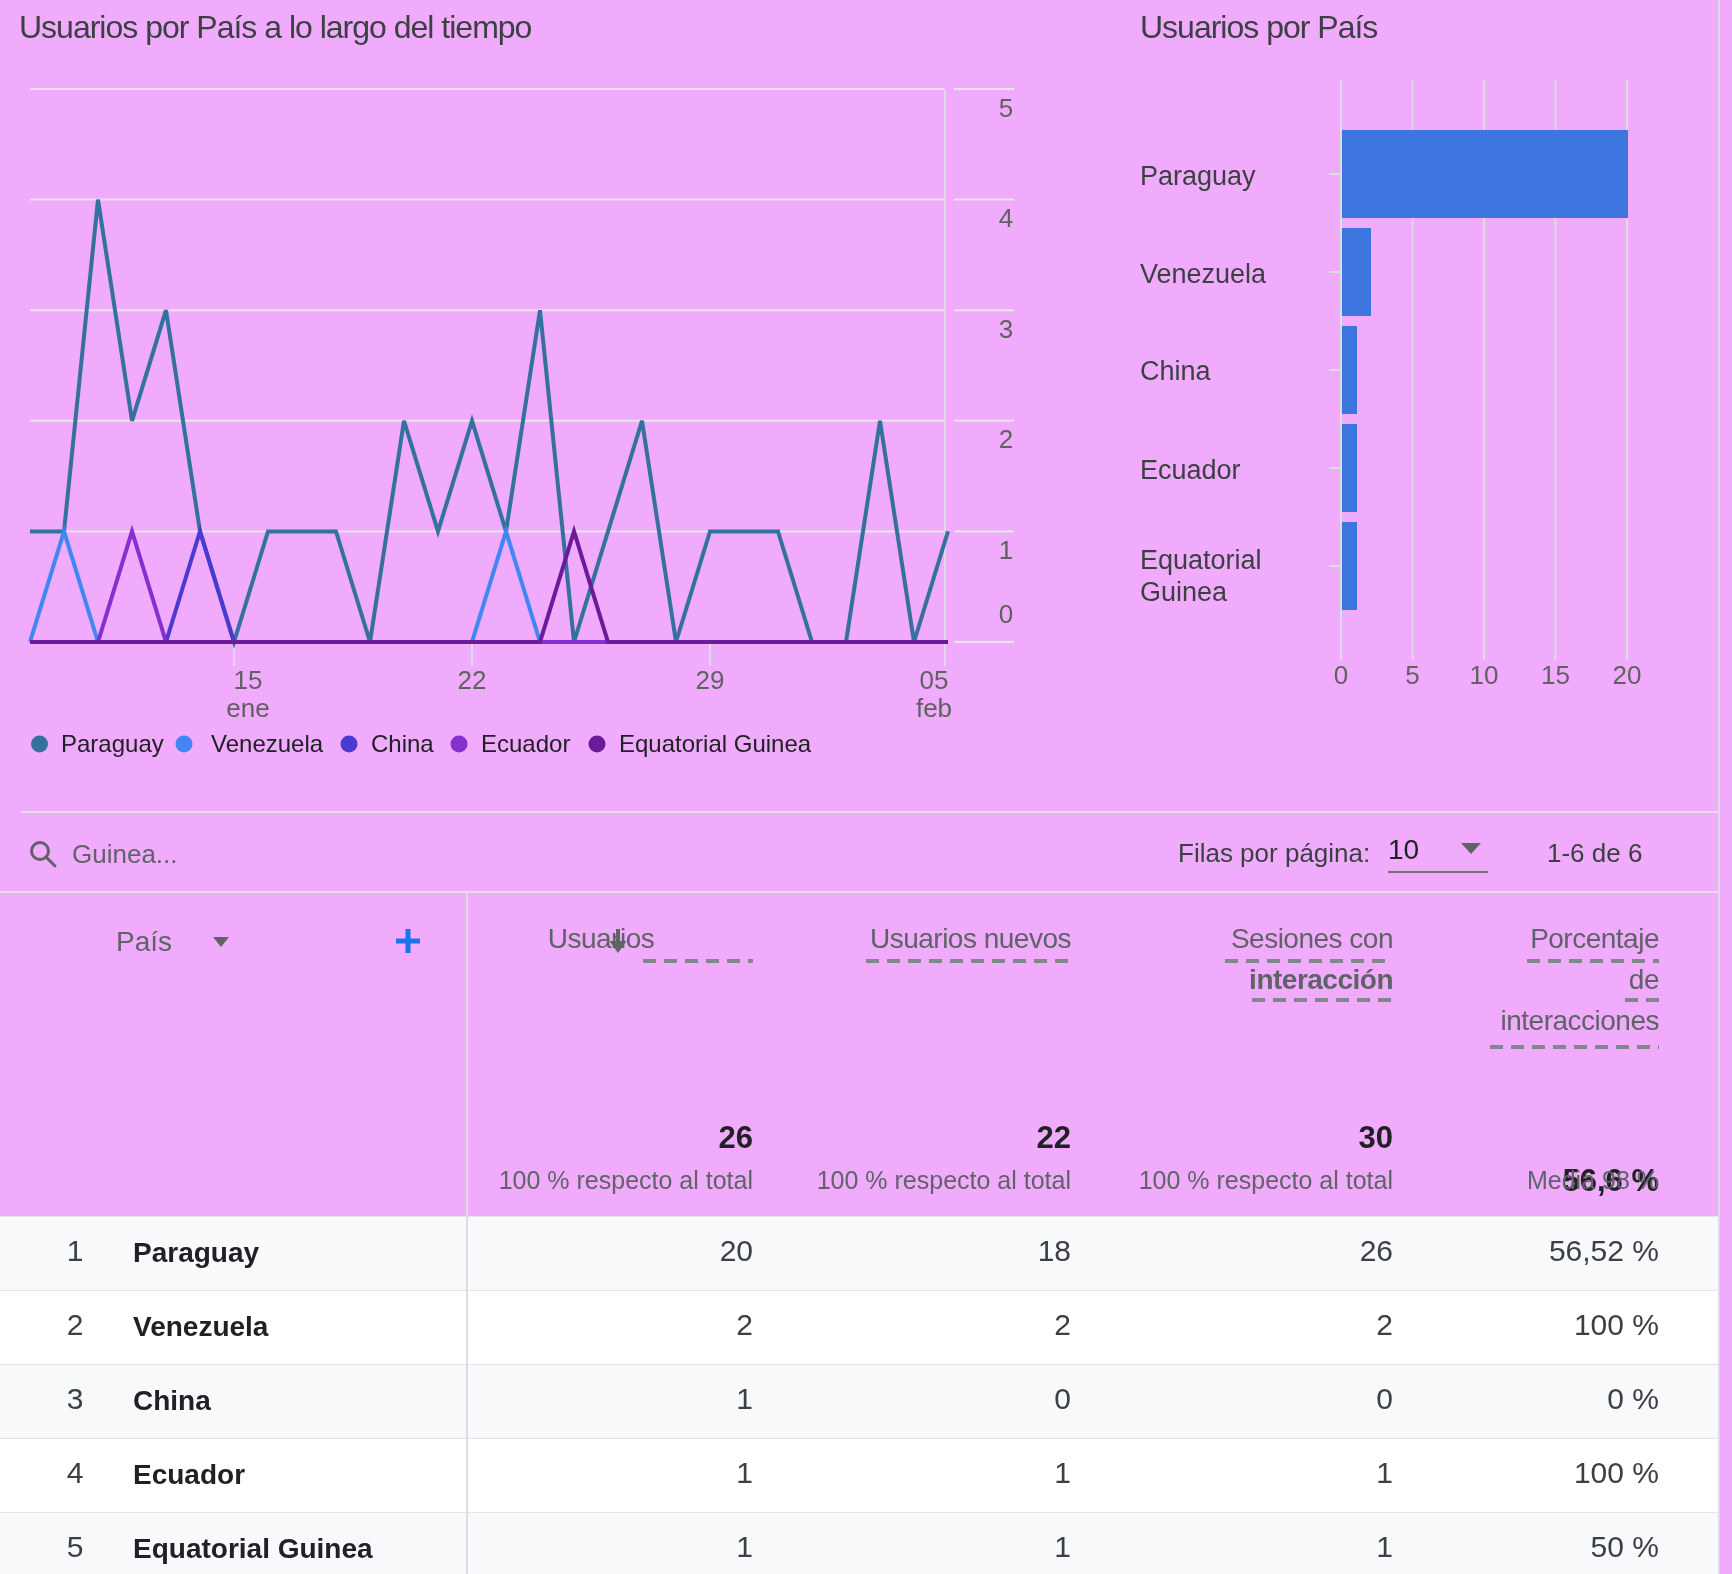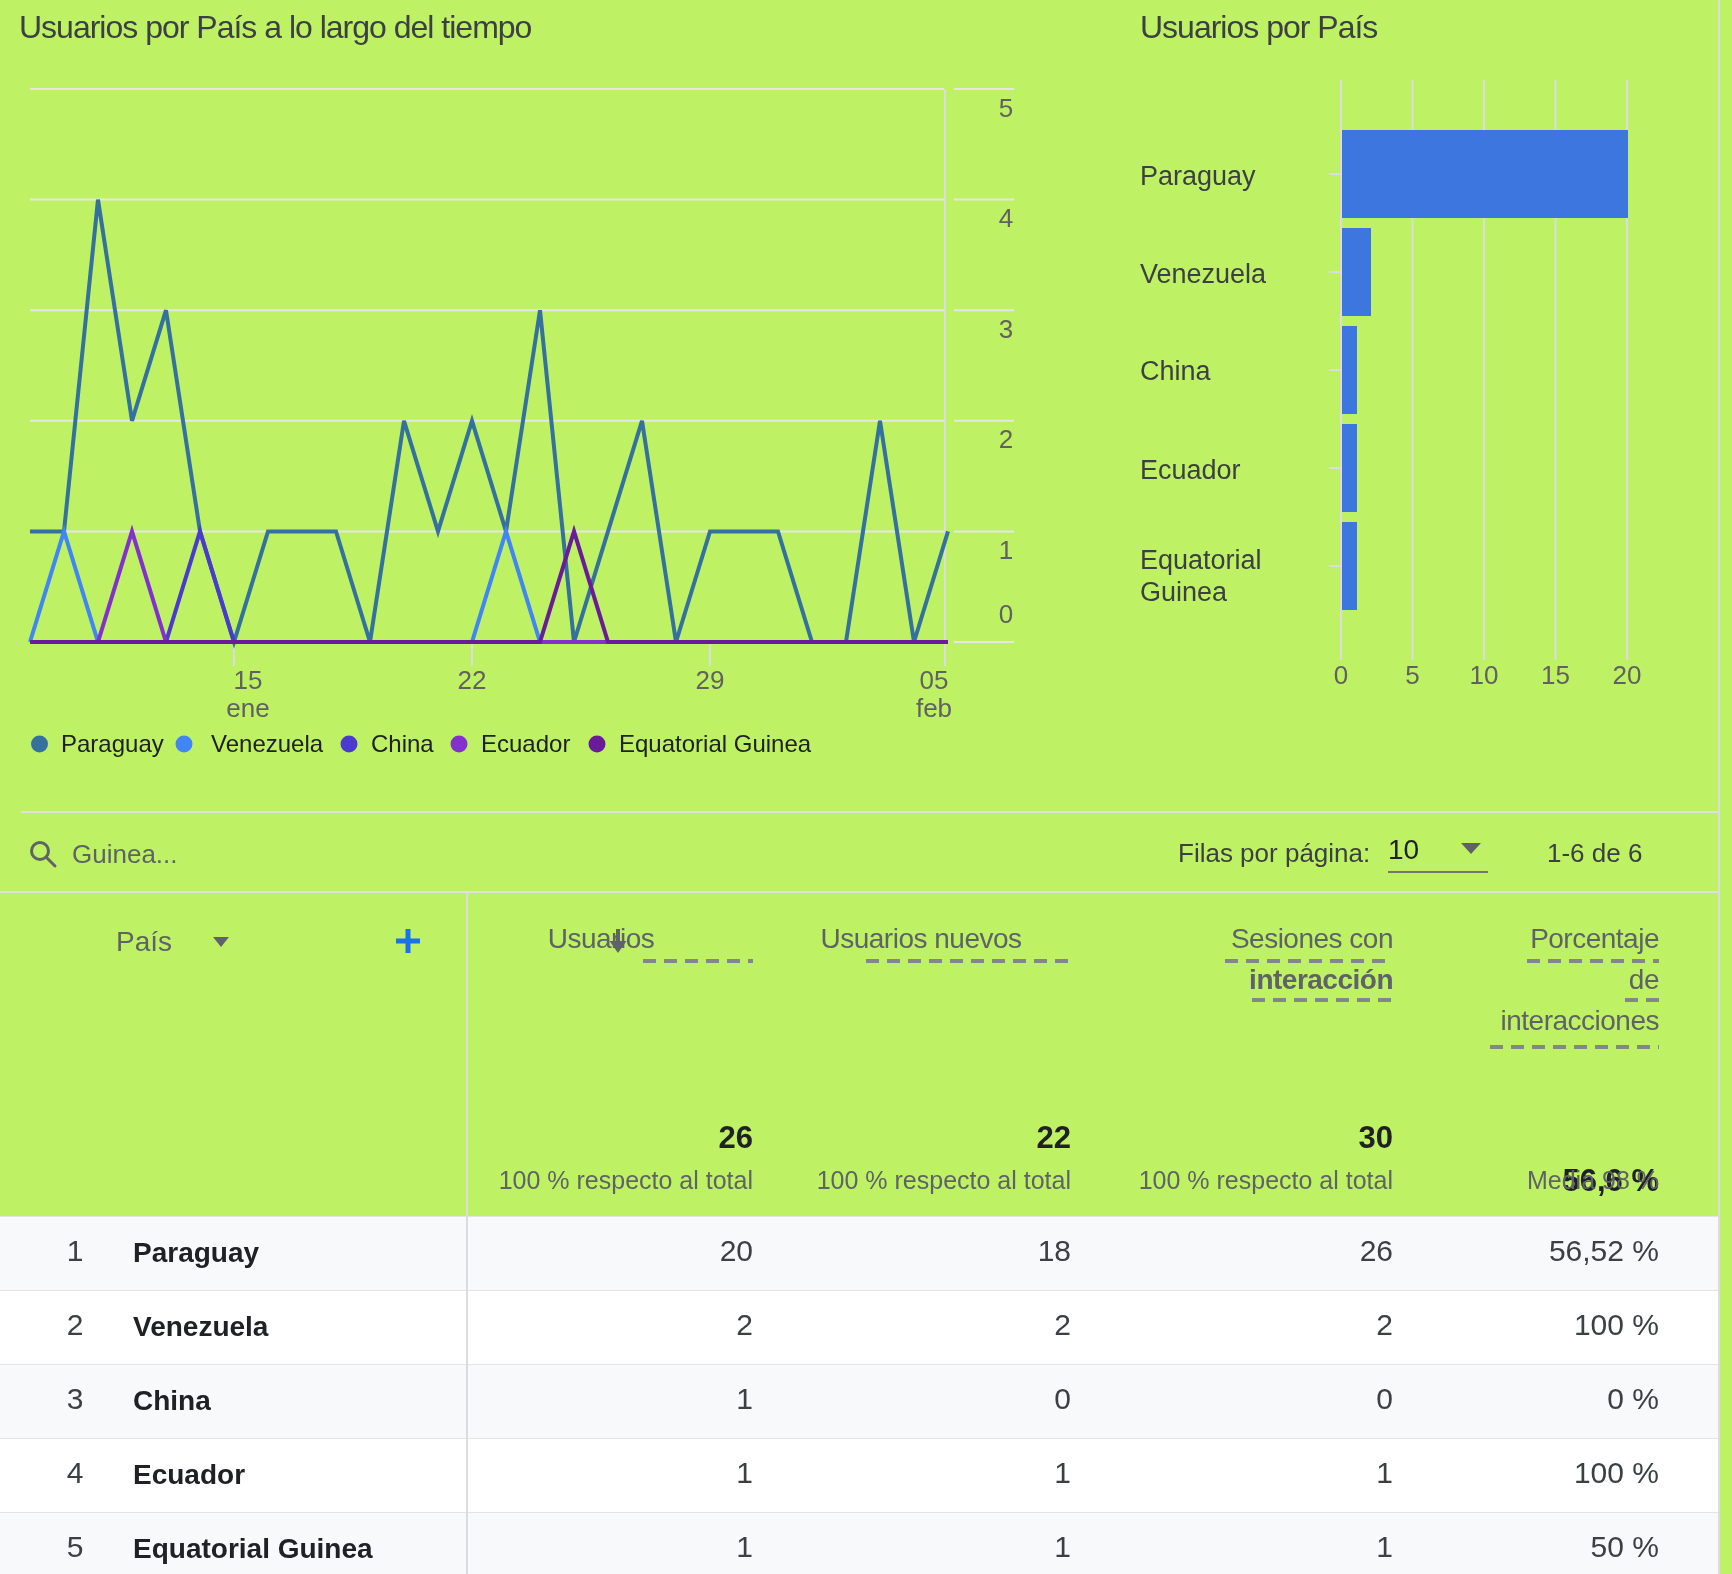--- a/index.html
+++ b/index.html
@@ -1,16 +1,16 @@
 <!DOCTYPE html>
 <html><head>
 <meta charset="utf-8">
 <style>
 html,body{margin:0;padding:0;background:#fff;}
-#page{position:relative;width:1732px;height:1574px;background:#bef264;overflow:hidden;
+#page{position:relative;width:1732px;height:1574px;background:#f0abfc;overflow:hidden;
   font-family:"Liberation Sans",sans-serif;-webkit-font-smoothing:antialiased;}
 .abs{position:absolute;}
 .title{font-size:32px;color:#3c4043;letter-spacing:-1px;}
 .r{text-align:right;}
 svg text{font-family:"Liberation Sans",sans-serif;}
 </style>
 </head>
 <body>
 <div id="page">
 
@@ -152,21 +152,21 @@
       </g>
   </svg>
 
   <svg class="abs" style="left:608px;top:928px;" width="20" height="26" viewBox="0 0 20 26">
     <rect x="8" y="1" width="4" height="14" fill="#5f6368"></rect>
     <path d="M1.5,13 L18.5,13 L10,25 Z" fill="#5f6368"></path>
   </svg>
   <div class="abs r" style="left:451px;top:923px;width:300px;font-size:28px;letter-spacing:-0.5px;color:#5f6368;text-align:center;">Usuarios</div>
   <div class="abs" style="left:643px;top:959px;width:110px;height:4px;background:repeating-linear-gradient(90deg,#82878c 0 13px,transparent 13px 21px);"></div>
 
-  <div class="abs r" style="left:771px;top:923px;width:300px;font-size:28px;letter-spacing:-0.5px;color:#5f6368;text-align:center;">Usuarios nuevos</div>
+  <div class="abs r" style="left:771px;top:923px;width:300px;font-size:28px;letter-spacing:-0.5px;color:#5f6368;">Usuarios nuevos</div>
   <div class="abs" style="left:866px;top:959px;width:205px;height:4px;background:repeating-linear-gradient(90deg,#82878c 0 13px,transparent 13px 21px);"></div>
 
   <div class="abs r" style="left:1093px;top:923px;width:300px;font-size:28px;letter-spacing:-0.5px;color:#5f6368;">Sesiones con</div>
   <div class="abs" style="left:1225px;top:959px;width:168px;height:4px;background:repeating-linear-gradient(90deg,#82878c 0 13px,transparent 13px 21px);"></div>
   <div class="abs r" style="left:1093px;top:964px;width:300px;font-size:28px;letter-spacing:-0.5px;color:#5f6368;font-weight:bold;">interacción</div>
   <div class="abs" style="left:1252px;top:998px;width:141px;height:4px;background:repeating-linear-gradient(90deg,#82878c 0 13px,transparent 13px 21px);"></div>
 
   <div class="abs r" style="left:1359px;top:923px;width:300px;font-size:28px;letter-spacing:-0.5px;color:#5f6368;">Porcentaje</div>
   <div class="abs" style="left:1527px;top:959px;width:132px;height:4px;background:repeating-linear-gradient(90deg,#82878c 0 13px,transparent 13px 21px);"></div>
   <div class="abs r" style="left:1359px;top:964px;width:300px;font-size:28px;letter-spacing:-0.5px;color:#5f6368;">de</div>

